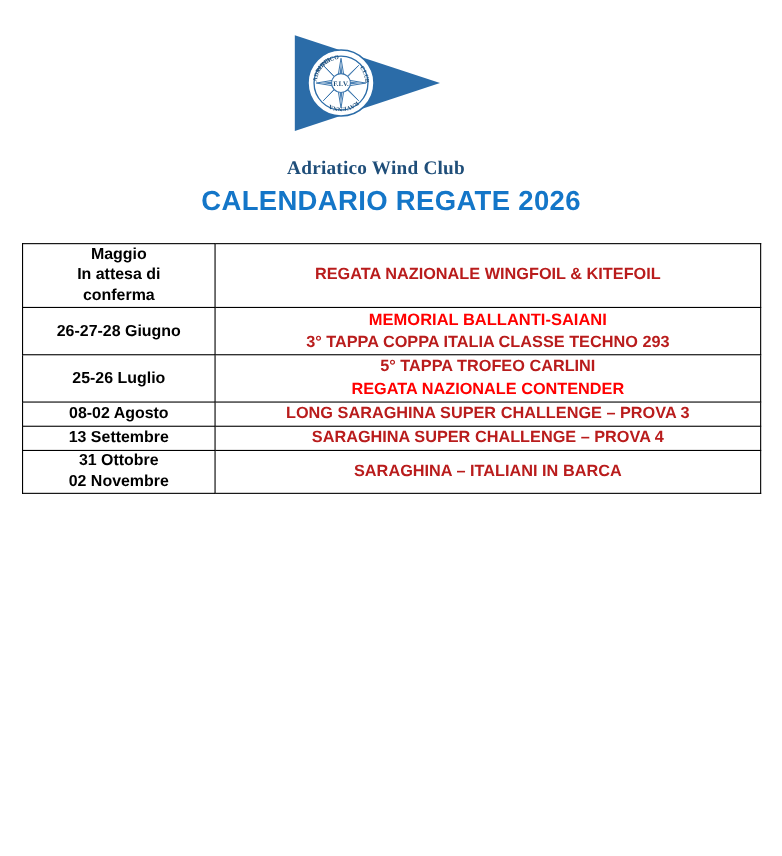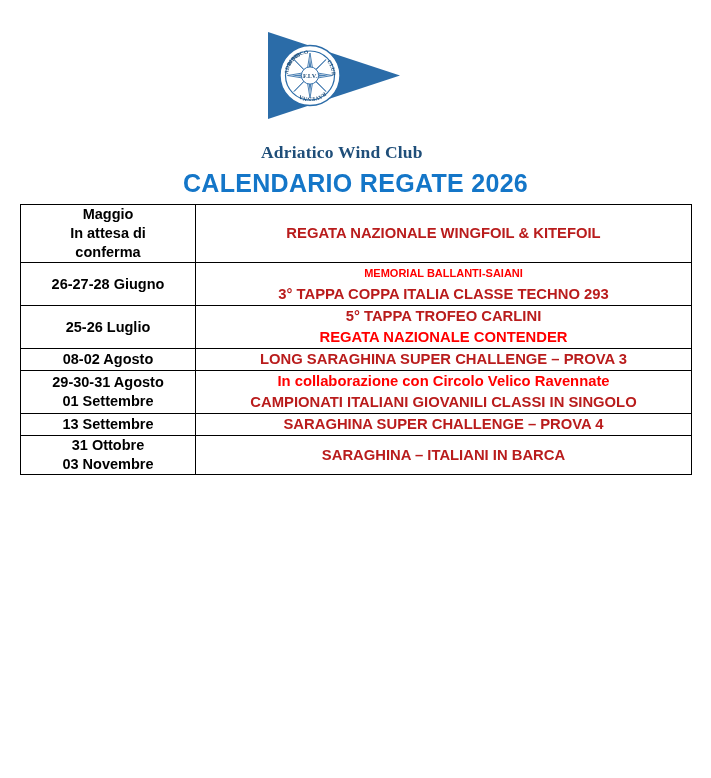--- a/index.html
+++ b/index.html
@@ -60,21 +60,21 @@
     margin: 0;
     padding: 0;
     height: 66px;
     line-height: 66px;
   }
 
   
   .cal-table-wrap {
     position: absolute;
     left: 20px;
-    top: 204px;
+    top: 221px;
     width: 669px;
   }
   table.cal-table {
     border-collapse: collapse;
     table-layout: fixed;
     width: 669px;
   }
   table.cal-table td {
     border: 1.6px solid #000000;
     padding: 0;
@@ -92,21 +92,21 @@
     width: 495px;
     font-size: 14.8px;
     font-weight: bold;
     line-height: 21px;
     padding: 4px 6px;
   }
   .line-red {
     color: #FF0000;
   }
   .line-red.small {
-    font-size: 11px;
+    font-size: 15px;
   }
   .line-black {
     color: #b91c1c;
   }
   .ev-line {
     display: block;
     white-space: nowrap;
   }
 </style>
 </head>
@@ -195,40 +195,30 @@
         <tr>
           <td class="date-cell">
             <span class="ev-line">08-02 Agosto</span>
           </td>
           <td class="event-cell">
             <span class="ev-line line-black">LONG SARAGHINA SUPER CHALLENGE – PROVA 3</span>
           </td>
         </tr>
         <tr>
           <td class="date-cell">
-            <span class="ev-line">29-30-31 Agosto</span>
-            <span class="ev-line">01 Settembre</span>
-          </td>
-          <td class="event-cell">
-            <span class="ev-line line-red">In collaborazione con Circolo Velico Ravennate</span>
-            <span class="ev-line line-black">CAMPIONATI ITALIANI GIOVANILI CLASSI IN SINGOLO</span>
-          </td>
-        </tr>
-        <tr>
-          <td class="date-cell">
             <span class="ev-line">13 Settembre</span>
           </td>
           <td class="event-cell">
             <span class="ev-line line-black">SARAGHINA SUPER CHALLENGE – PROVA 4</span>
           </td>
         </tr>
         <tr>
           <td class="date-cell">
             <span class="ev-line">31 Ottobre</span>
-            <span class="ev-line">03 Novembre</span>
+            <span class="ev-line">02 Novembre</span>
           </td>
           <td class="event-cell">
             <span class="ev-line line-black">SARAGHINA – ITALIANI IN BARCA</span>
           </td>
         </tr>
       </tbody>
   </table>
 </div>
 
 </body></html>

